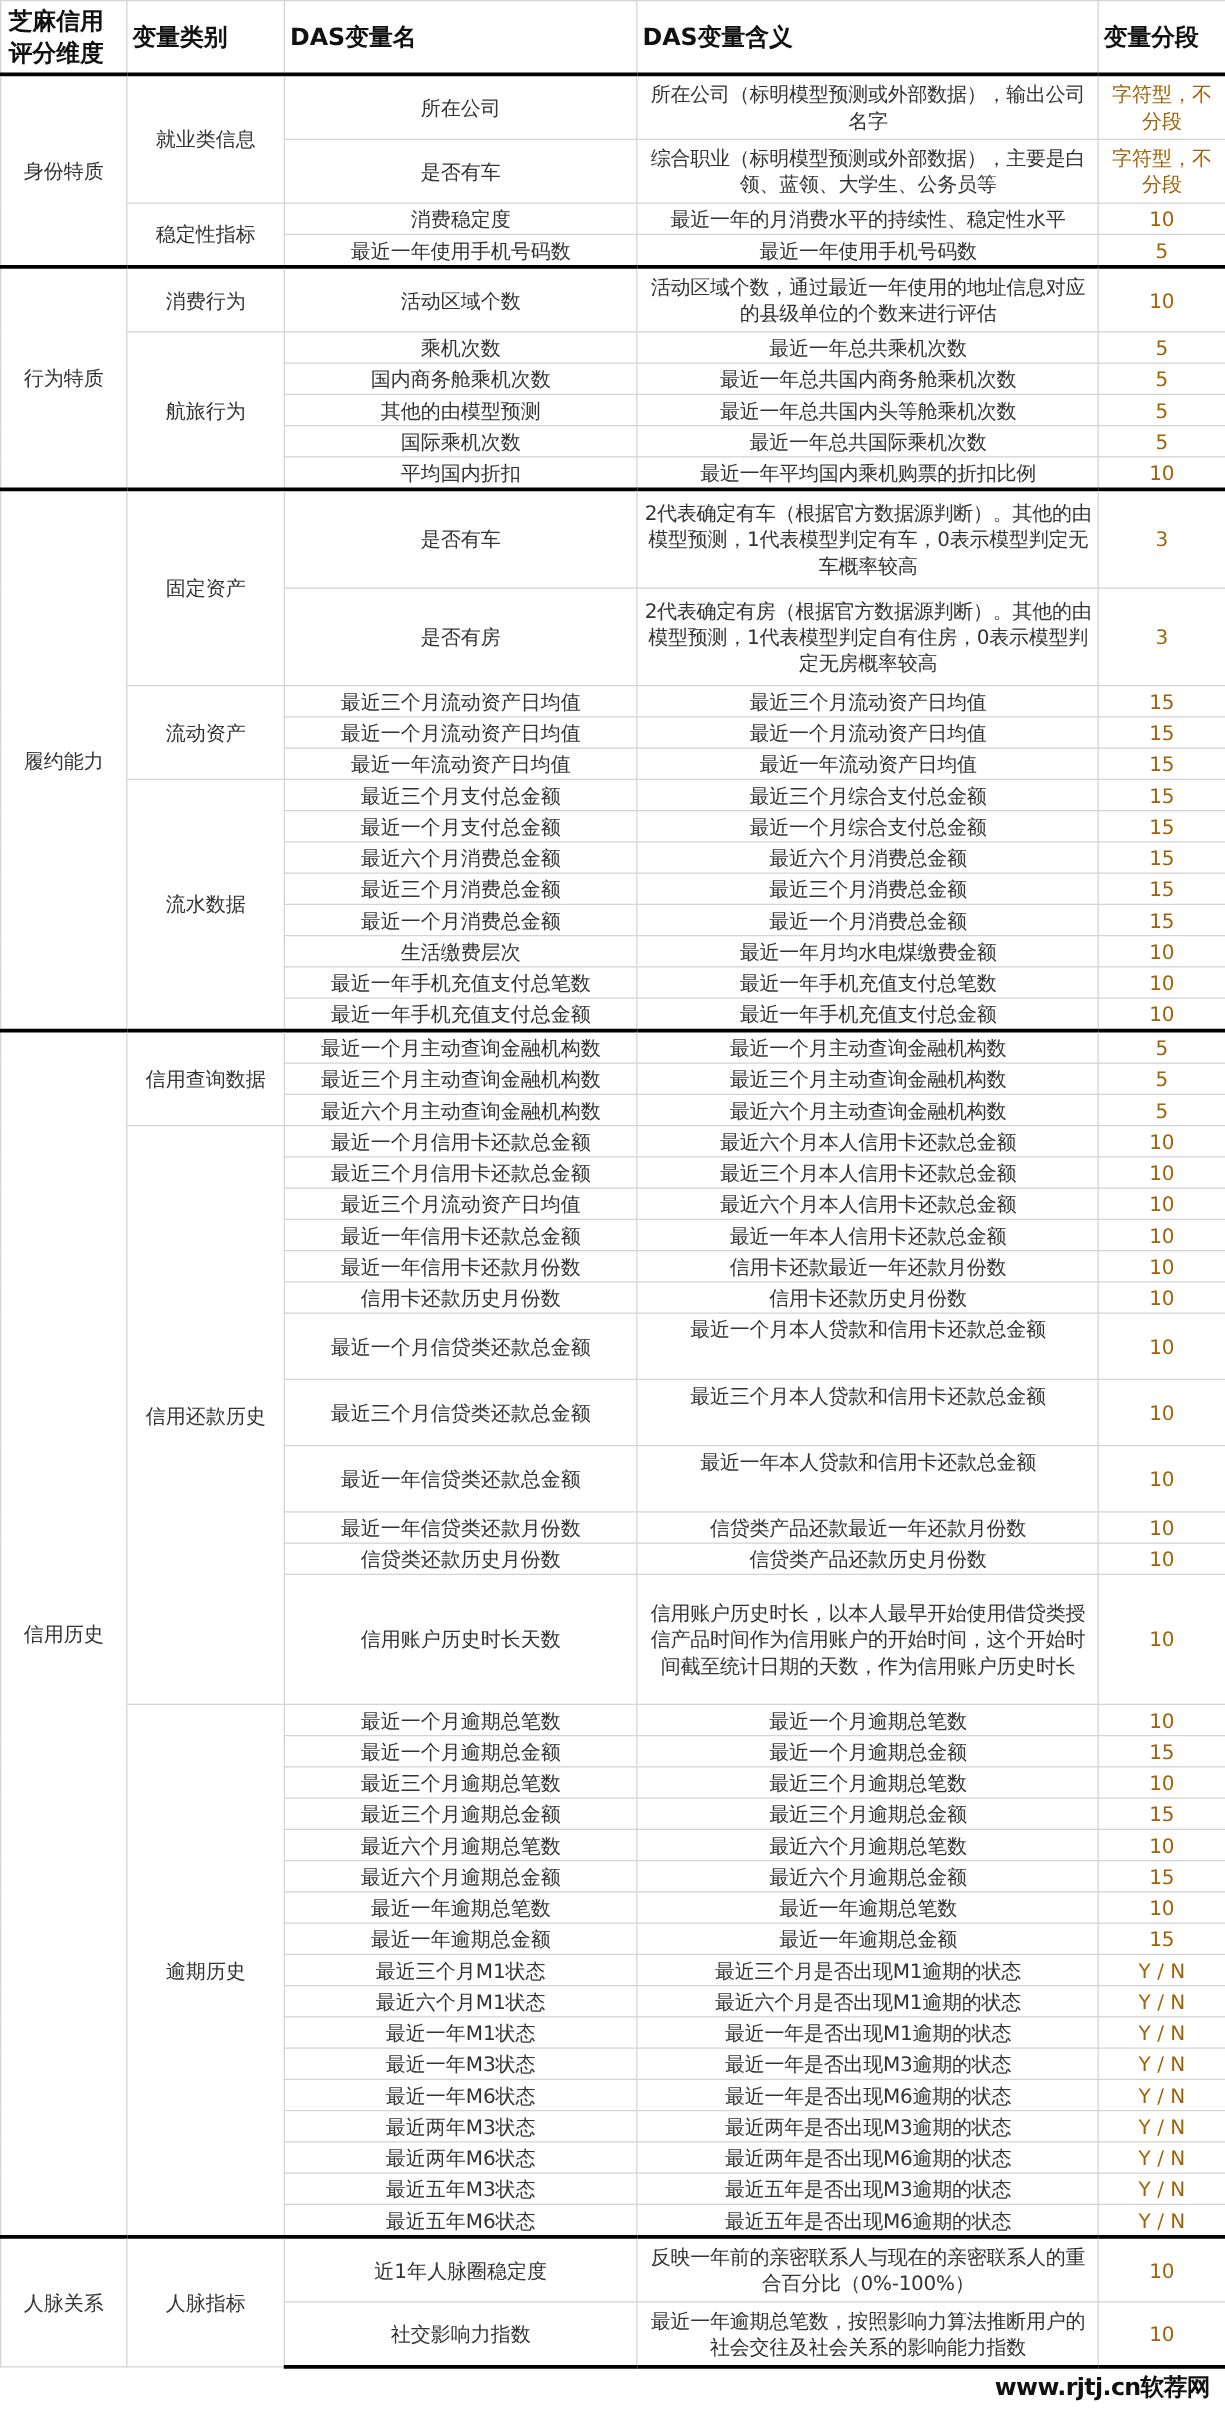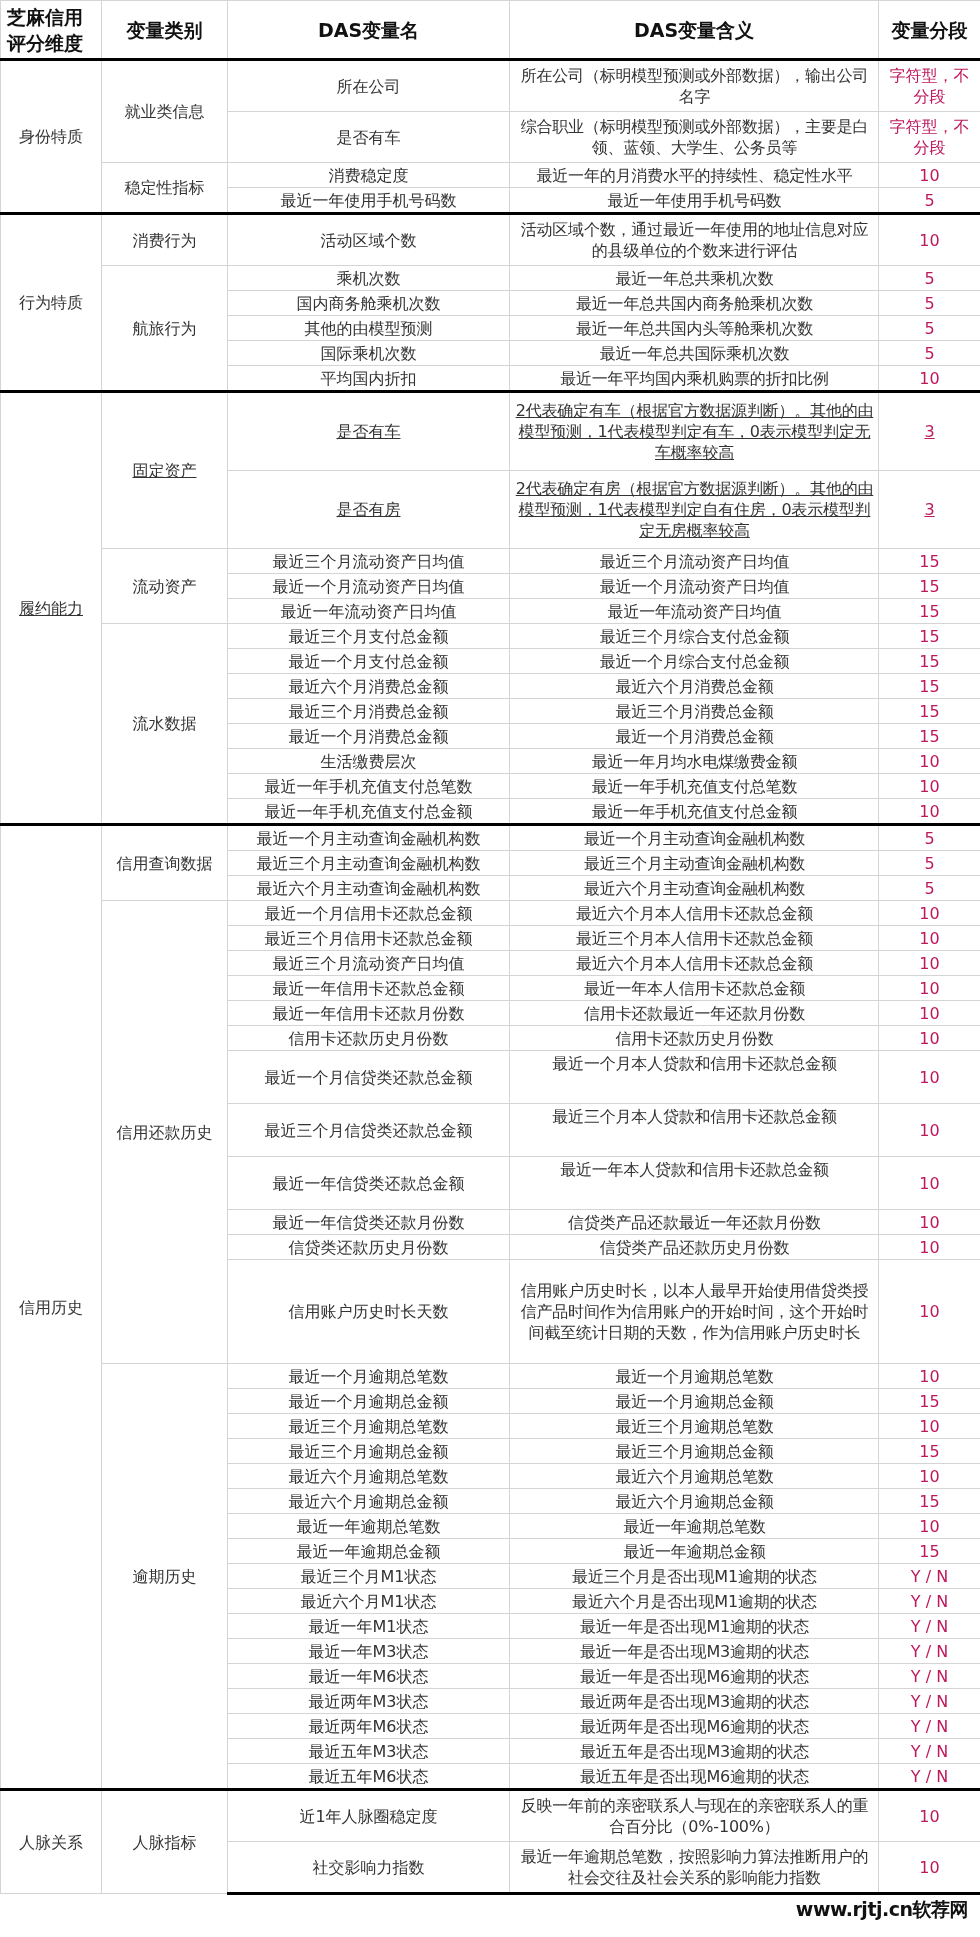--- a/index.html
+++ b/index.html
@@ -23,31 +23,31 @@
     padding: 0 4px;
     vertical-align: middle;
     line-height: 21px;
     overflow: hidden;
   }
   table.das th {
     height: 57px;
     font-size: 19px;
     font-weight: bold;
     color: #111111;
-    text-align: center;
+    text-align: left;
     line-height: 26px;
   }
   table.das th.h1 { text-align: left; padding-left: 6px; }
   table.das td.dim, table.das td.cat, table.das td.name, table.das td.seg { text-align: center; }
   table.das td.desc { text-align: center; padding-left: 5px; letter-spacing: -0.2px; }
   table.das td.desc.top { vertical-align: top; padding-top: 2px; }
-  table.das td.seg { color: #be185d; }
+  table.das td.seg { color: #a16207; }
   tr.r1 > td { height: 24px; }
   tr.r2 > td { height: 50px; }
-  tr.r3 > td { height: 77px; text-decoration: underline; }
+  tr.r3 > td { height: 77px; }
   tr.r5 > td { height: 103px; }
   tr.sec-start > td, tr.sec-start > th { border-top: 3px solid #000000; }
   thead tr th { border-bottom: 3px solid #000000; }
   tr.last > td { border-bottom: 3px solid #000000; }
   .watermark {
     position: absolute;
     right: 12px;
     bottom: 14px;
     font-family: "DejaVu Sans", "Liberation Sans", sans-serif;
     font-weight: bold;

